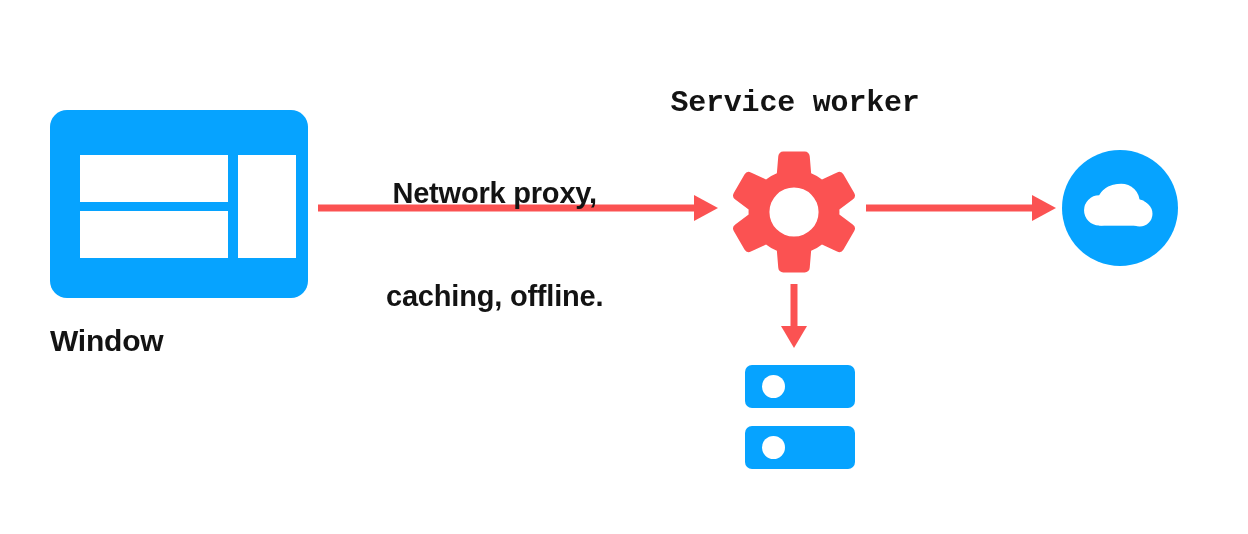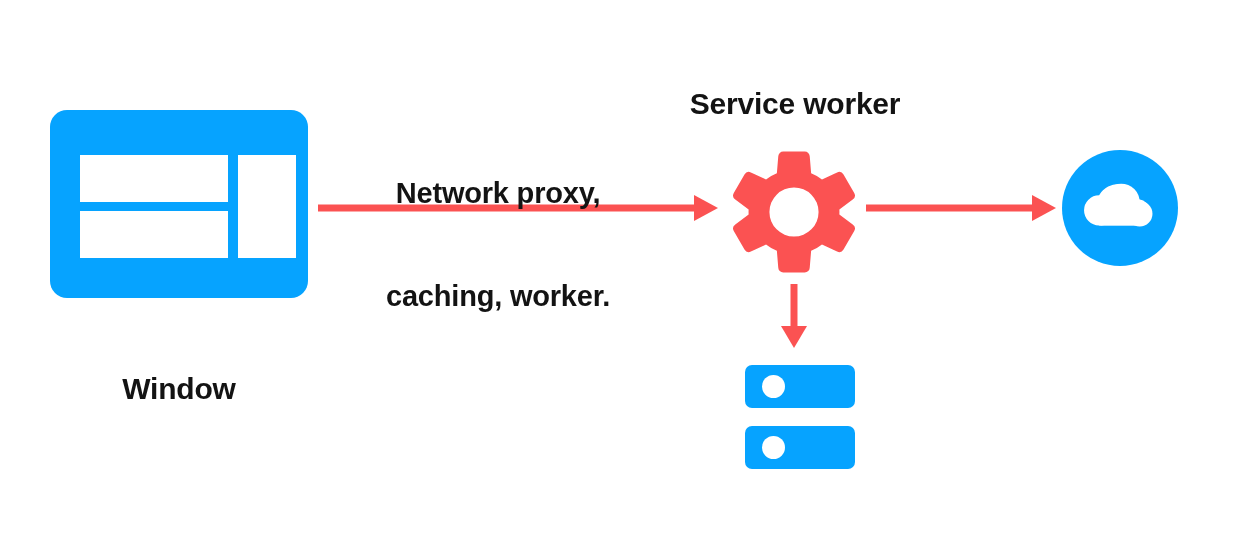--- a/index.html
+++ b/index.html
@@ -49,40 +49,40 @@
     background: #ffffff;
   }
   .pane-top-left   { left: 30px;  top: 45px;  width: 148px; height: 47px; }
   .pane-bottom-left{ left: 30px;  top: 101px; width: 148px; height: 47px; }
   .pane-right      { left: 188px; top: 45px;  width: 58px;  height: 103px; }
 
   #window-label {
     left: 50px;
     top: 323px;
     width: 258px;
-    text-align: center;
+    text-align: left;
     font-size: 30px;
-    margin-top: 48px;
   }
 
   
   #proxy-caption {
     left: 386px;
     top: 108px;
     font-size: 29px;
     text-align: center;
   }
 
   
   #service-worker-label {
     left: 640px;
     top: 86px;
     width: 310px;
     text-align: center;
     font-size: 30px;
+    font-family: Liberation Mono, monospace;
   }
 
   
   #gear-node {
     left: 731px;
     top: 149px;
     width: 126px;
     height: 126px;
   }
 
@@ -141,21 +141,21 @@
   </div>
   <div class="label" id="window-label">Window</div>
 
   <svg class="arrow" id="arrow-window-to-sw" viewBox="0 0 400 32">
     <line x1="0" y1="16" x2="378" y2="16" stroke="#FB5252" stroke-width="7"></line>
     <polygon points="376,3 400,16 376,29" fill="#FB5252"></polygon>
   </svg>
 
   <div class="label" id="proxy-caption">
     <div>Network proxy,</div>
-    <div>caching, worker.</div>
+    <div>caching, offline.</div>
   </div>
 
   <div class="label" id="service-worker-label">Service worker</div>
 
   <div class="node" id="gear-node">
     <svg viewBox="0 0 100 100" width="126" height="126">
       <path fill="#FB5252" fill-rule="evenodd" d="
         M 41.5 2
         L 58.5 2
         A 4 4 0 0 1 62.5 6

